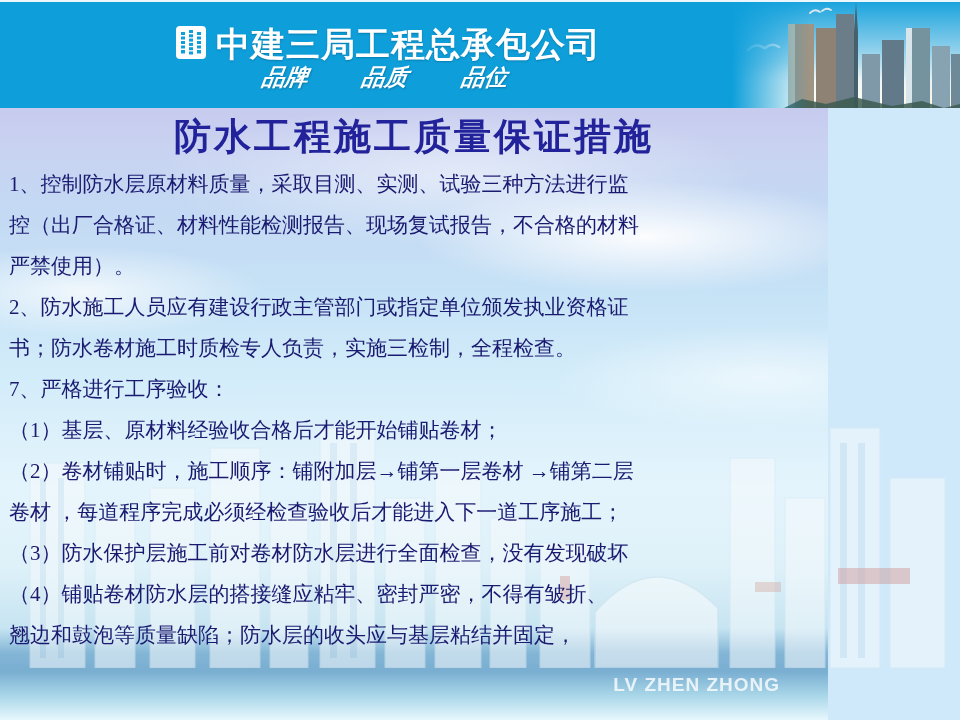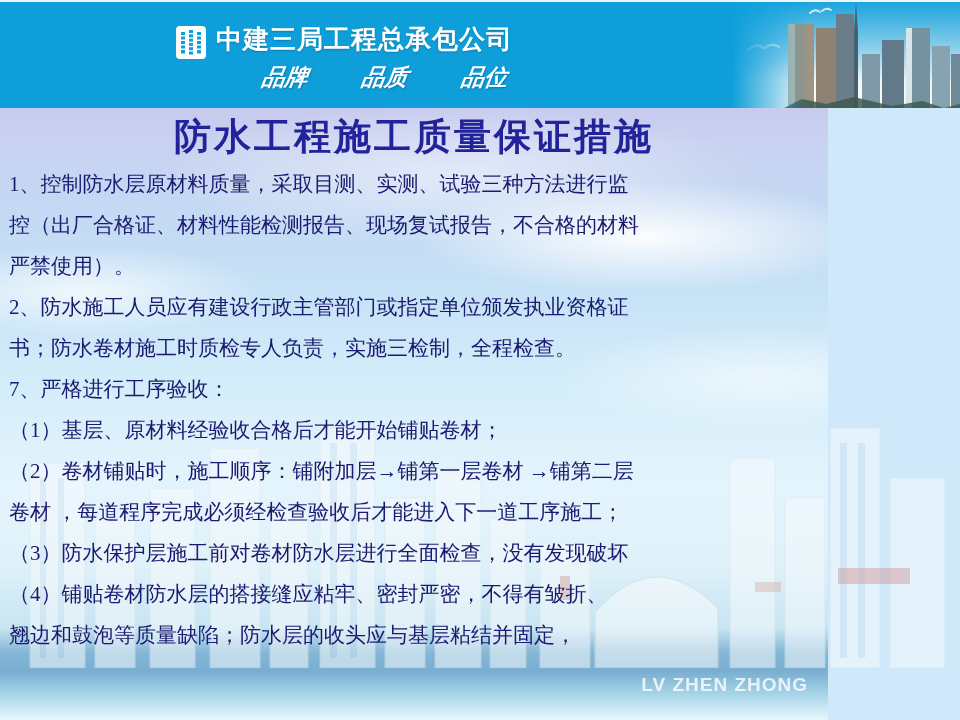--- a/index.html
+++ b/index.html
@@ -16,21 +16,21 @@
   }
   .banner-art{position:absolute;top:0;right:0;width:228px;height:106px;}
   .logo{
     position:absolute;left:176px;top:24px;width:30px;height:33px;
     background:#fff;border-radius:4px;
     display:flex;align-items:center;justify-content:center;
   }
   .company{
     position:absolute;left:216px;top:20px;white-space:nowrap;
     font-family:Liberation Sans, sans-serif;
-    font-weight:bold;font-size:26px;color:#ffffff;letter-spacing:1px;
+    font-weight:bold;font-size:34px;color:#ffffff;letter-spacing:1px;
     text-shadow:0 1px 2px rgba(0,60,90,.35);
   }
   .slogan{
     position:absolute;left:262px;top:60px;white-space:nowrap;
     color:#ffffff;font-size:23px;font-weight:bold;font-style:italic;
     transform:skewX(-8deg);text-shadow:1px 1px 2px rgba(0,60,90,.4);
   }
   .slogan span{margin-right:48px;}
   
   .content{
@@ -50,21 +50,21 @@
     position:absolute;top:4px;left:0;width:100%;text-align:center;
     font-size:37px;font-weight:bold;letter-spacing:3px;
     color:var(--title-navy,#22229b);
   }
   .body-text{
     position:absolute;top:56px;left:9px;width:944px;
     font-size:21px;line-height:41px;color:var(--body-navy,#1a1a70);
   }
   .body-text .line{white-space:nowrap;}
   .watermark{
-    position:absolute;top:566px;right:20px;
+    position:absolute;top:566px;right:48px;
     font-family:"Liberation Sans","DejaVu Sans",sans-serif;
     font-size:19px;font-weight:bold;letter-spacing:1px;
     color:rgba(255,255,255,.78);
   }
 </style>
 </head>
 <body>
 
 <div class="slide">
 

